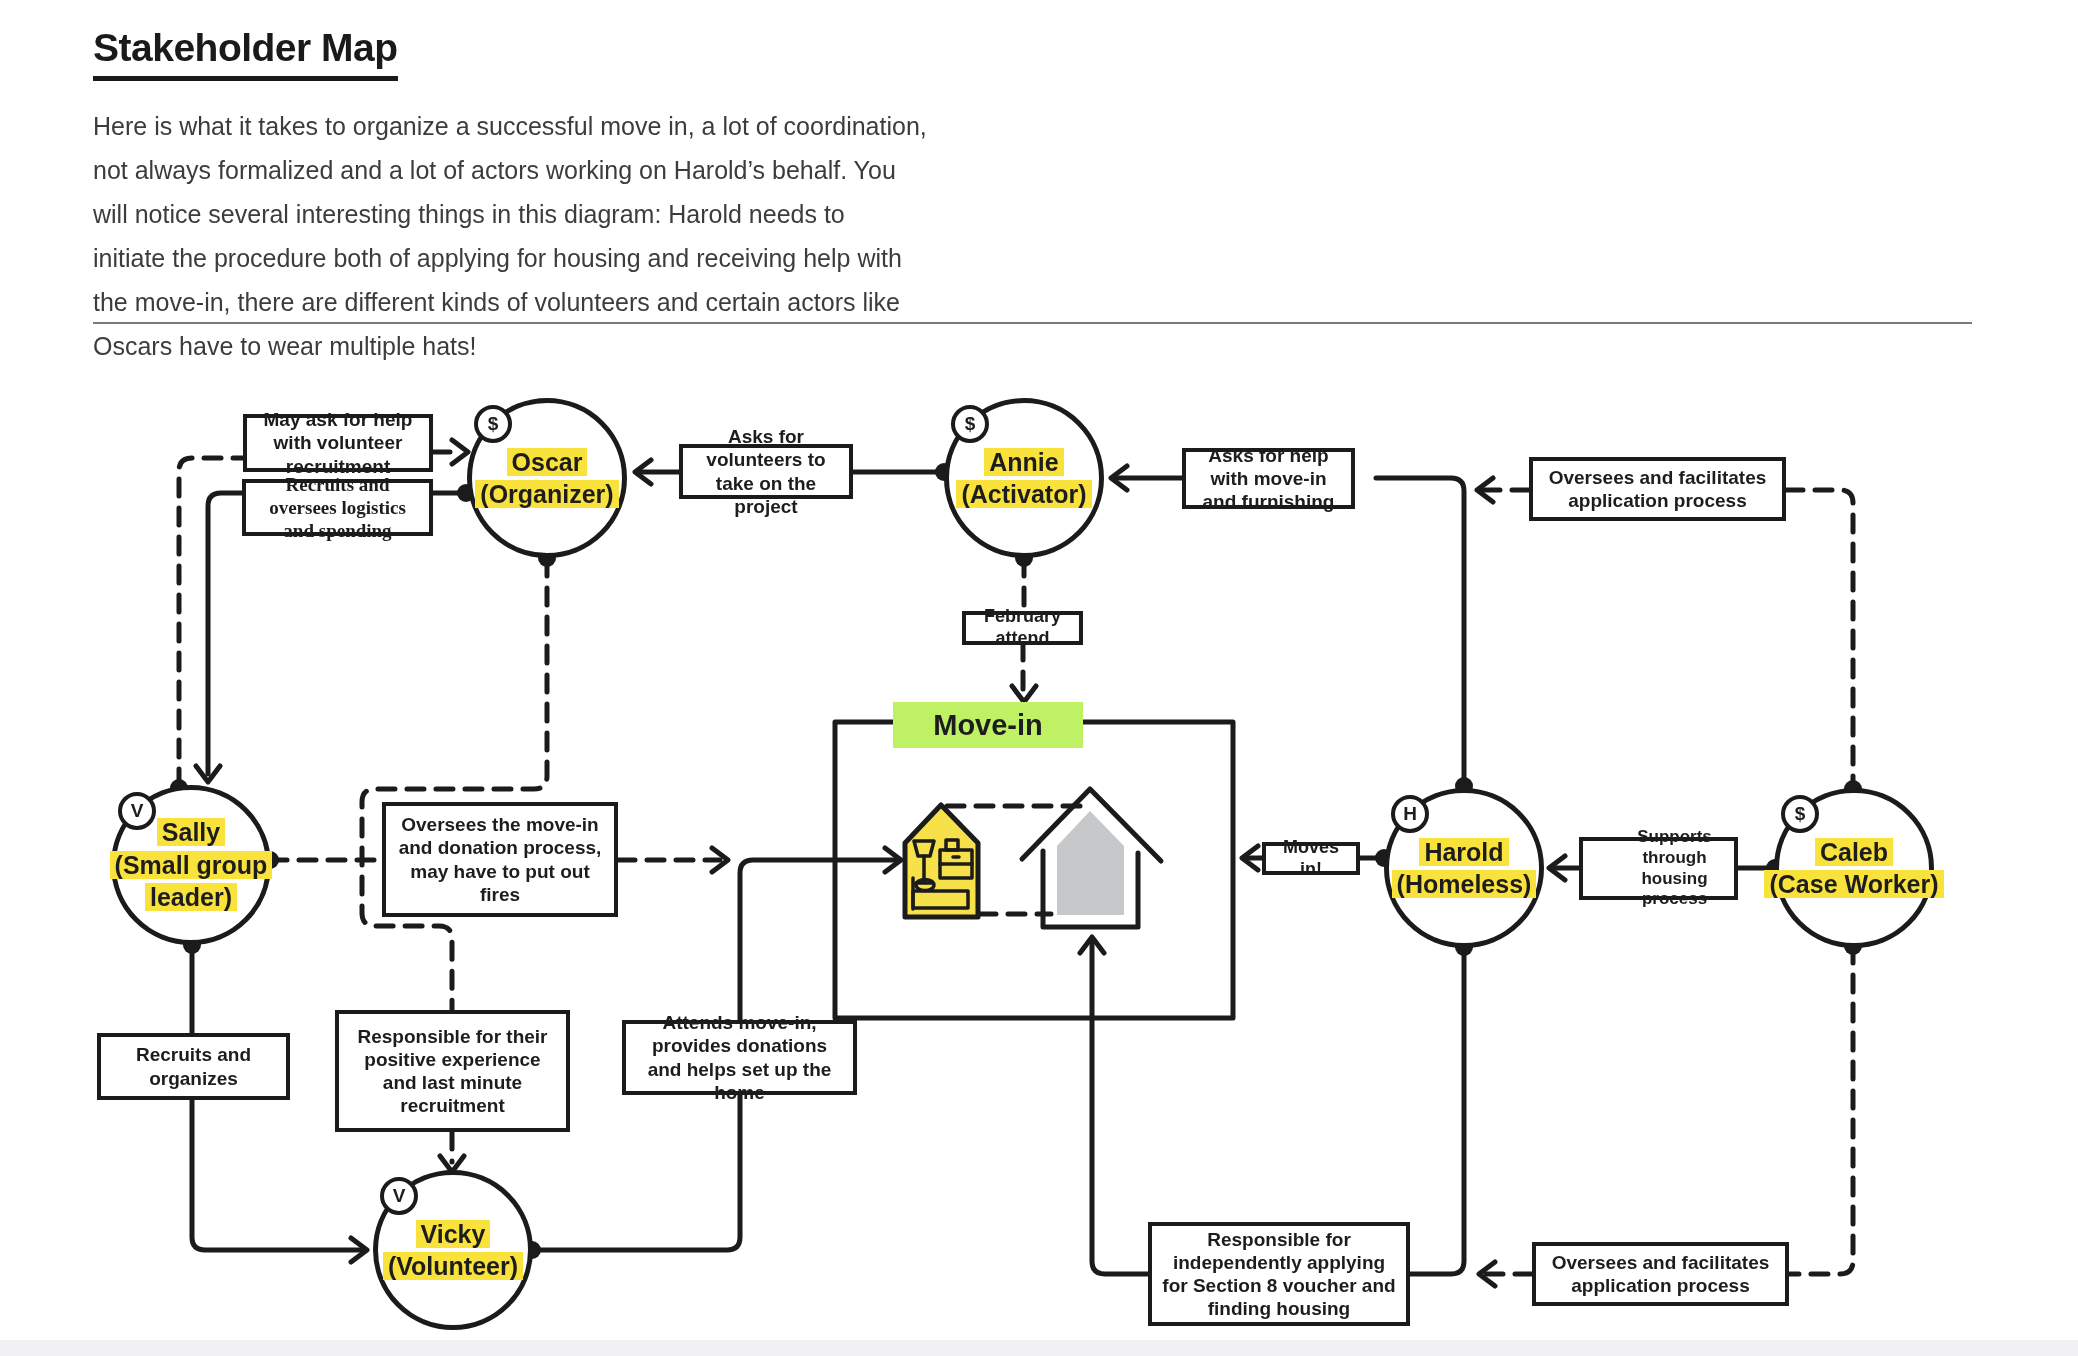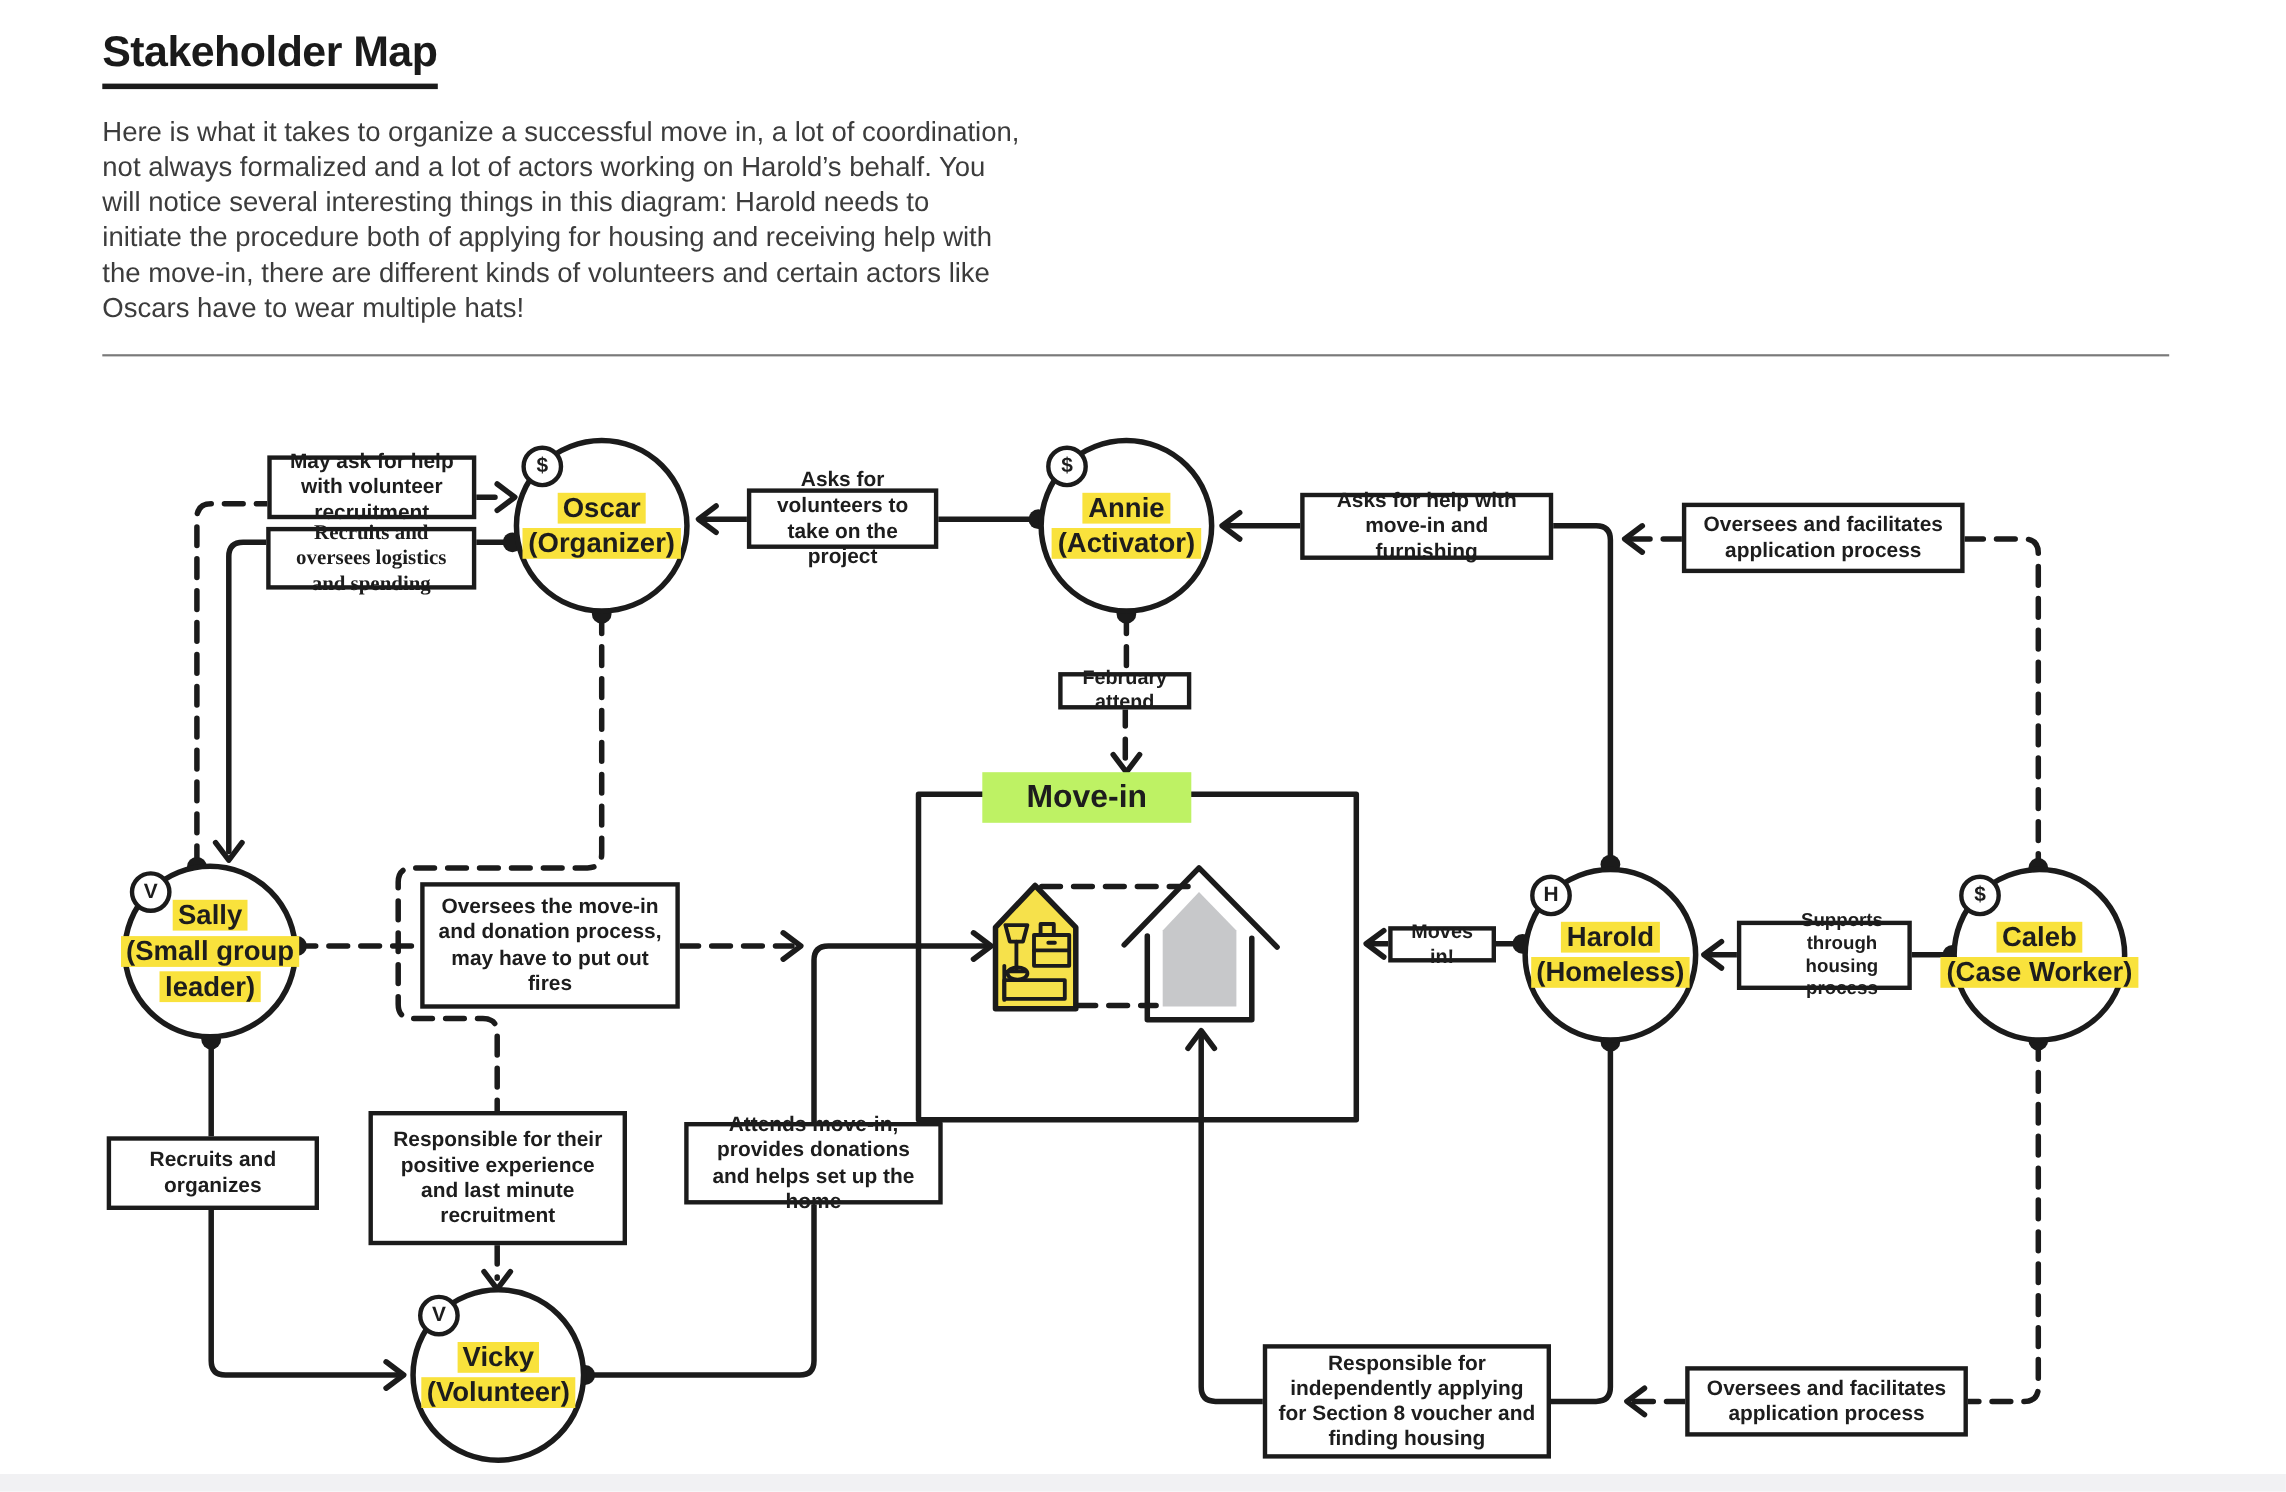--- a/index.html
+++ b/index.html
@@ -1,20 +1,20 @@
 <!DOCTYPE html>
 <html><head>
 <meta charset="utf-8">
 <style>
   html,body{margin:0;padding:0;background:#ffffff;}
   body{width:2078px;height:1356px;position:relative;overflow:hidden;
        font-family:"Liberation Sans","DejaVu Sans",sans-serif;color:#1d1d1d;}
   .page-title{position:absolute;left:93px;top:26px;margin:0;font-size:39px;font-weight:bold;
        color:#1a1a1a;display:inline-block;border-bottom:5px solid #1a1a1a;padding-bottom:6px;letter-spacing:-0.5px;}
-  .intro{position:absolute;left:93px;top:104px;width:950px;margin:0;font-size:25px;line-height:32px;
+  .intro{position:absolute;left:93px;top:104px;width:950px;margin:0;font-size:25px;line-height:44px;
        color:#3c3c3c;white-space:pre-line;}
   .divider{position:absolute;left:93px;top:322px;width:1879px;height:0;border-top:2px solid #7a7a7a;}
   svg.wires{position:absolute;left:0;top:0;z-index:1;}
   .lbl{position:absolute;z-index:3;border:4px solid #1b1b1b;background:#fff;box-sizing:border-box;
        display:flex;align-items:center;justify-content:center;text-align:center;
        font-weight:bold;font-size:19px;line-height:1.22;color:#1d1d1d;padding:2px 8px;}
   .lbl.small{font-size:18px;}
   .lbl.tight{font-size:17px;padding-left:40px;}
   .actor{position:absolute;z-index:3;width:160px;height:160px;border:5px solid #1b1b1b;border-radius:50%;
        background:#fff;box-sizing:border-box;display:flex;flex-direction:column;align-items:center;
@@ -147,21 +147,21 @@
       <circle cx="1464" cy="947" r="9"></circle>
     <circle cx="1853" cy="789" r="9"></circle>
       <circle cx="1775" cy="868" r="9"></circle>
       <circle cx="1853" cy="946" r="9"></circle>
   </g>
 </svg>
 
 <div class="lbl" style="left:243px;top:414px;width:190px;height:58px;">May ask for help with volunteer recruitment</div>
 <div class="lbl" style="left:242px;top:479px;width:191px;height:57px;font-family:Liberation Serif, serif;">Recruits and oversees logistics and spending</div>
 <div class="lbl" style="left:679px;top:444px;width:174px;height:55px;">Asks for volunteers to take on the project</div>
-<div class="lbl" style="left:1182px;top:448px;width:230px;height:61px;">Asks for help with move-in and furnishing</div>
+<div class="lbl" style="left:1182px;top:448px;width:173px;height:61px;">Asks for help with move-in and furnishing</div>
 <div class="lbl" style="left:1529px;top:457px;width:257px;height:64px;">Oversees and facilitates application process</div>
 <div class="lbl small" style="left:962px;top:611px;width:121px;height:34px;">February attend</div>
 <div class="lbl" style="left:382px;top:802px;width:236px;height:115px;">Oversees the move-in and donation process, may have to put out fires</div>
 <div class="lbl" style="left:97px;top:1033px;width:193px;height:67px;">Recruits and organizes</div>
 <div class="lbl" style="left:335px;top:1010px;width:235px;height:122px;">Responsible for their positive experience and last minute recruitment</div>
 <div class="lbl" style="left:622px;top:1020px;width:235px;height:75px;">Attends move-in, provides donations and helps set up the home</div>
 <div class="lbl small" style="left:1262px;top:842px;width:98px;height:33px;padding:2px 4px;">Moves in!</div>
 <div class="lbl tight" style="left:1579px;top:837px;width:159px;height:63px;">Supports through housing process</div>
 <div class="lbl" style="left:1148px;top:1222px;width:262px;height:104px;">Responsible for independently applying for Section 8 voucher and finding housing</div>
 <div class="lbl" style="left:1532px;top:1242px;width:257px;height:64px;">Oversees and facilitates application process</div>

